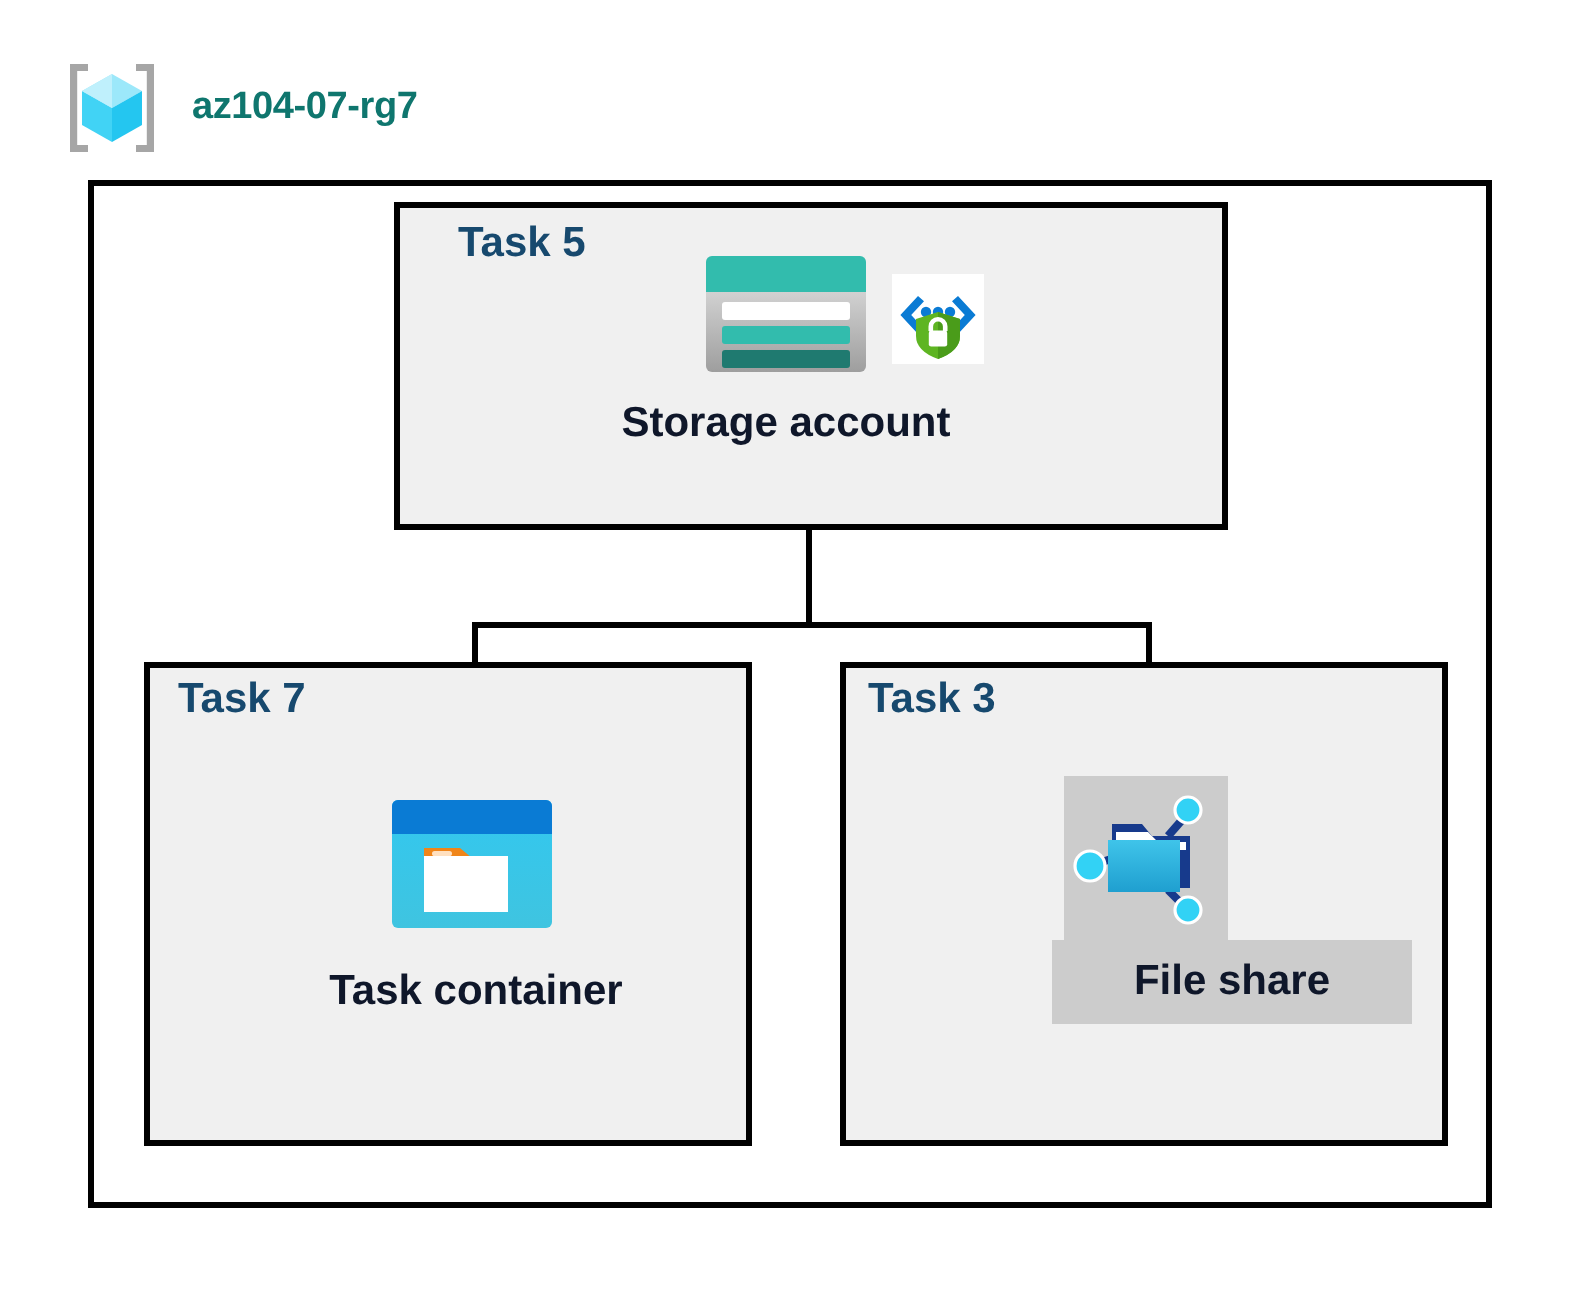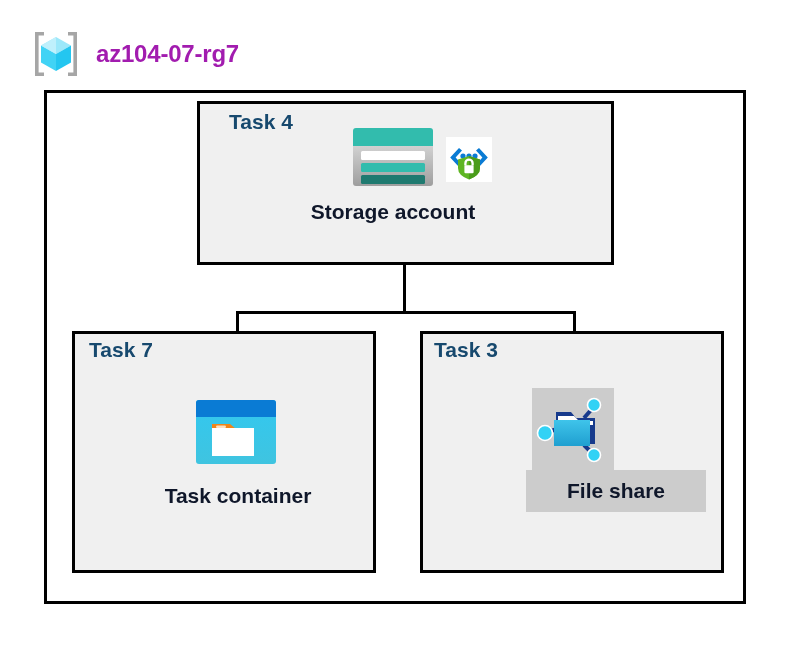--- a/index.html
+++ b/index.html
@@ -26,23 +26,23 @@
     display: flex;
     align-items: center;
     gap: 14px;
   }
   #rg-icon {
     width: 52px;
     height: 52px;
     display: block;
   }
   #rg-title {
-    font-size: 24px;
+    font-size: 19px;
     font-weight: bold;
-    color: #a21caf;
+    color: #0f766e;
     letter-spacing: -0.2px;
     white-space: nowrap;
   }
 
   
   #rg-container {
     position: absolute;
     left: 44px;
     top: 90px;
     width: 702px;
@@ -137,21 +137,21 @@
   </div>
 
   <div id="rg-container"></div>
 
   <div id="conn-stem" class="conn"></div>
   <div id="conn-bar" class="conn"></div>
   <div id="conn-left" class="conn"></div>
   <div id="conn-right" class="conn"></div>
 
   <div id="task1-box" class="task-box"></div>
-  <div id="task1-label" class="task-label">Task 4</div>
+  <div id="task1-label" class="task-label">Task 5</div>
 
   <svg id="storage-icon" class="node-icon" viewBox="0 0 86 64">
     <defs>
       <linearGradient id="gradStorageBody" x1="0" y1="0" x2="0" y2="1">
         <stop offset="0%" stop-color="#e8e8e8"></stop>
         <stop offset="100%" stop-color="#9e9e9e"></stop>
       </linearGradient>
     </defs>
 
     <rect x="3" y="3" width="80" height="58" rx="3" fill="url(#gradStorageBody)"></rect>

